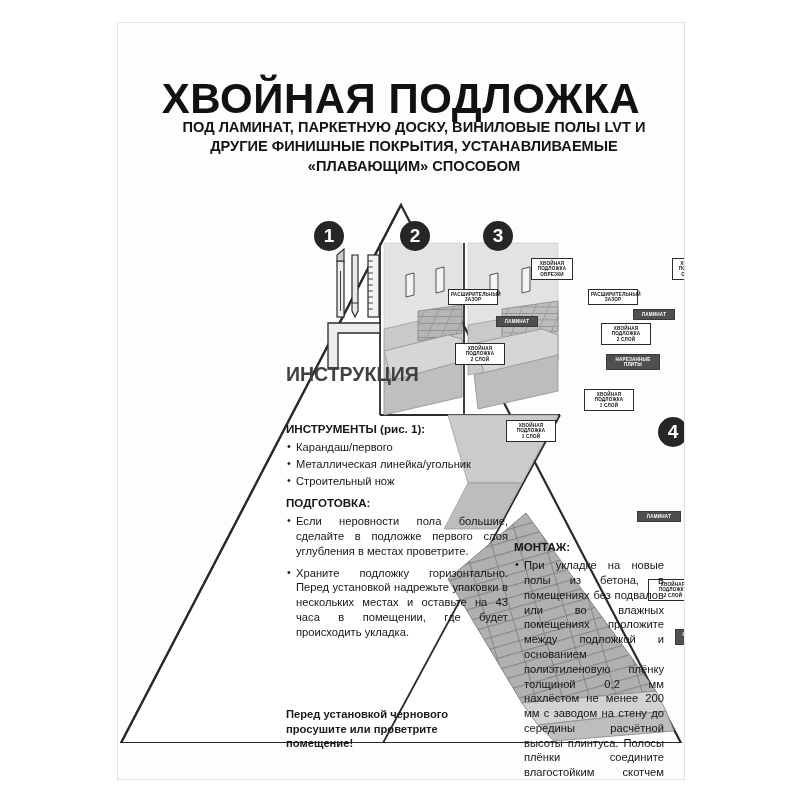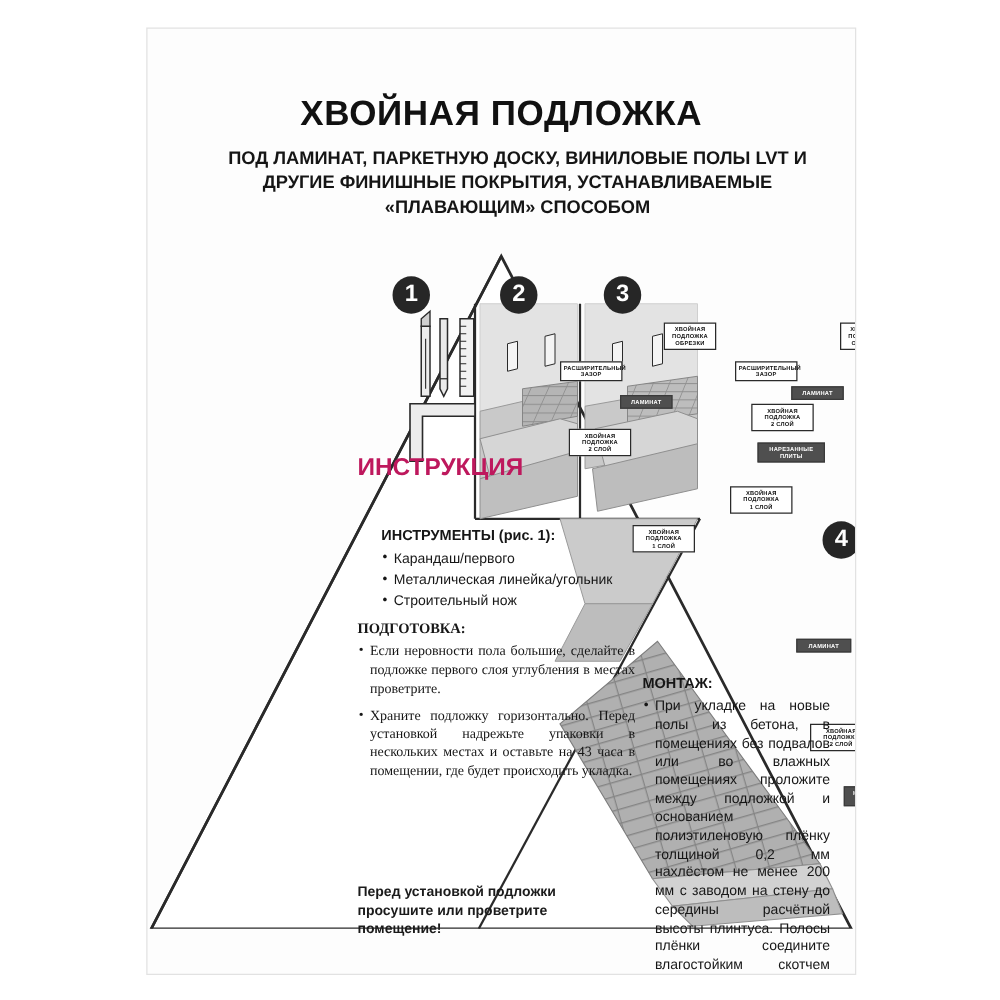--- a/index.html
+++ b/index.html
@@ -31,21 +31,21 @@
     overflow: hidden;
   }
 
   
   .title {
     position: absolute;
     left: 0;
     top: 52px;
     width: 566px;
     text-align: center;
-    font-size: 28px;
+    font-size: 42px;
     font-weight: bold;
     letter-spacing: 0.5px;
     color: #111;
   }
   .subtitle {
     position: absolute;
     left: 50px;
     top: 95px;
     width: 492px;
     text-align: center;
@@ -85,21 +85,21 @@
 
   
   .instr-head {
     position: absolute;
     left: 168px;
     top: 340px;
     width: 230px;
     font-size: 19.5px;
     font-weight: bold;
     line-height: 1.14;
-    color: #be185d;
+    color: #404040;
   }
   .sec {
     position: absolute;
     font-size: 11.2px;
     line-height: 1.32;
     color: #161616;
   }
   .sec h4 {
     margin: 0 0 4px 0;
     font-size: 11.6px;
@@ -115,22 +115,22 @@
     padding-left: 10px;
     margin-bottom: 2px;
   }
   .sec li:before {
     content: "•";
     position: absolute;
     left: 1px;
     top: -1px;
     font-size: 11px;
   }
-  #tools { left: 168px; top: 398px; width: 222px; margin-left: 19px; }
-  #prep  { left: 168px; top: 472px; width: 222px; text-align: justify; font-family: Liberation Serif, serif; }
+  #tools { left: 168px; top: 398px; width: 222px; }
+  #prep  { left: 168px; top: 472px; width: 222px; text-align: justify; }
   #prep li { margin-bottom: 7px; }
   .note {
     position: absolute;
     left: 168px;
     top: 684px;
     width: 214px;
     font-size: 11.2px;
     font-weight: bold;
     line-height: 1.3;
   }
@@ -328,21 +328,21 @@
     </div>
 
     <div class="sec" id="prep">
       <h4>ПОДГОТОВКА:</h4>
       <ul>
         <li>Если неровности пола большие, сделайте в подложке первого слоя углубления в местах проветрите.</li>
         <li>Храните подложку горизонтально. Перед установкой надрежьте упаковки в нескольких местах и оставьте на 43 часа в помещении, где будет происходить укладка.</li>
       </ul>
     </div>
 
-    <div class="note">Перед установкой подложки просушите или проветрите помещение!</div>
+    <div class="note">Перед установкой чернового просушите или проветрите помещение!</div>
 
     <div class="sec" id="mount">
       <h4>МОНТАЖ:</h4>
       <ul>
         <li>При укладке на новые полы из бетона, в помещениях без подвалов или во влажных помещениях проложите между подложкой и основанием полиэтиленовую плёнку толщиной 0,2 мм нахлёстом не менее 200 мм с заводом на стену до середины расчётной высоты плинтуса. Полосы плёнки соедините влагостойким скотчем (рис. 2).</li>
       </ul>
     </div>
 
   </div>
 </div>

